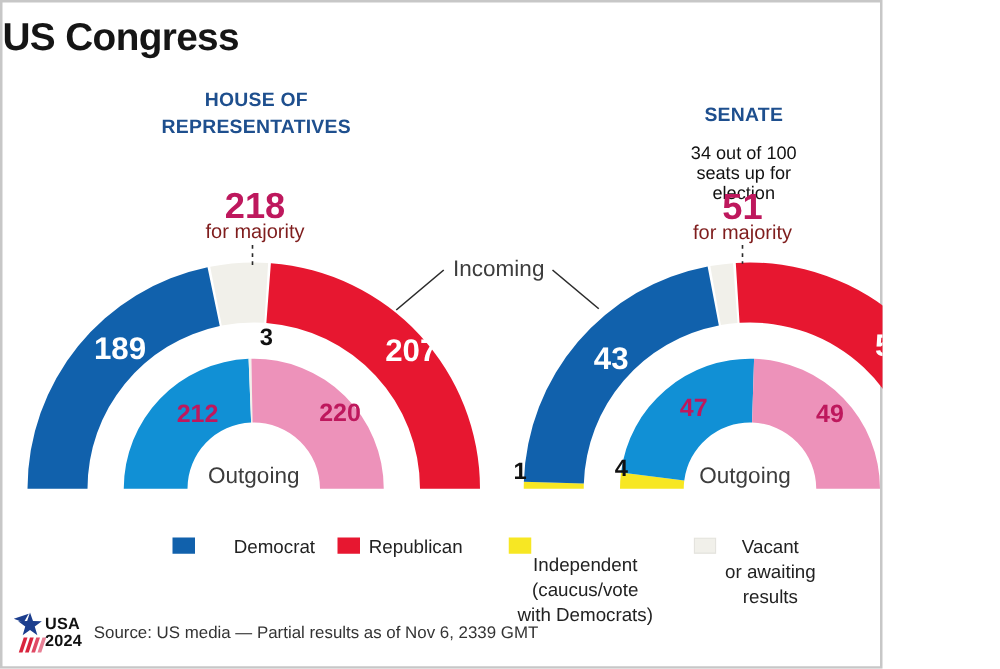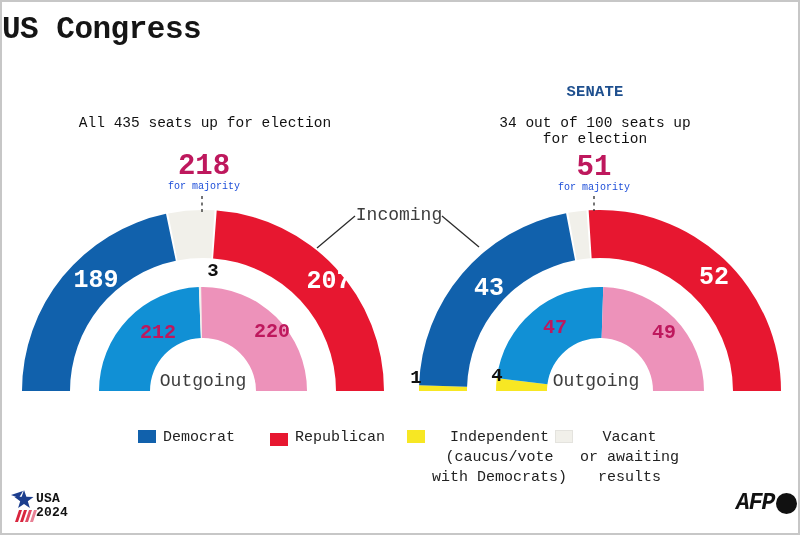--- a/index.html
+++ b/index.html
@@ -1,30 +1,30 @@
 <!DOCTYPE html>
 <html><head>
 <meta charset="utf-8">
 <style>
   html,body{margin:0;padding:0;background:#fff;}
-  .page{position:relative;width:800px;height:535px;background:#fff;overflow:hidden;
+  .page{position:relative;width:706px;height:535px;background:#fff;overflow:hidden;
         box-shadow:inset 0 0 0 2px #c7c7c7;
-        font-family:Liberation Mono, monospace;color:#111;}
+        font-family:Liberation Sans, sans-serif;color:#111;}
   .abs{position:absolute;}
   .ctr{transform:translate(-50%,-50%);white-space:nowrap;}
   .ctrx{transform:translateX(-50%);}
   .page-title{left:2px;top:12px;font-size:31px;font-weight:700;color:#151515;letter-spacing:-0.5px;}
   .chart-heading{font-size:15.5px;font-weight:700;color:#1e4f8e;text-align:center;line-height:21px;white-space:pre-line;letter-spacing:0.2px;}
   .chart-subtitle{font-size:14.5px;color:#111;text-align:center;}
   .num{font-weight:700;margin-left:12px;}
   .num.big{font-size:25px;color:#fff;}
   .num.mid{font-size:20px;color:#be185d;}
   .num.blk{font-size:19px;color:#111;}
   .majority-num{font-size:29px;font-weight:700;color:#be185d;}
-  .majority-sub{font-size:10px;color:#1d4ed8;text-align:right;}
+  .majority-sub{font-size:16px;color:#7f1d1d;text-align:right;}
   .flow-label{font-size:18px;color:#3d3d3d;}
   #chart-layer{position:absolute;left:0;top:0;}
   .legend-item{position:absolute;display:flex;align-items:flex-start;}
   .legend-swatch{width:18px;height:13px;margin-top:2px;flex:0 0 auto;}
   .legend-label{margin-left:7px;font-size:15px;color:#222;line-height:20px;white-space:pre-line;text-align:center;}
   .footer-badge-text{left:36px;top:492px;font-size:13px;font-weight:700;line-height:13.5px;color:#111;letter-spacing:0.2px;}
   .source-text{left:75px;top:498px;font-size:13.5px;color:#333;}
   .afp-logo{left:736px;top:490px;display:flex;align-items:center;}
   .afp-text{font-size:23px;font-weight:900;font-style:italic;color:#111;letter-spacing:-1px;}
   .afp-circle{width:21px;height:21px;border-radius:50%;background:#111;margin-left:2px;}
@@ -49,21 +49,22 @@
       <path d="M496.82 377.97 A104 104 0 0 1 603.27 287.05 L601.66 338.03 A53 53 0 0 0 547.42 384.36 Z" fill="#1190d5"></path>
       <path d="M603.27 287.05 A104 104 0 0 1 704.00 391.00 L653.00 391.00 A53 53 0 0 0 601.66 338.03 Z" fill="#ed92ba"></path>
       <line x1="202" y1="196" x2="202" y2="212" stroke="#2b2b2b" stroke-width="1.3" stroke-dasharray="3 3.5"></line>
       <line x1="594" y1="196" x2="594" y2="211" stroke="#2b2b2b" stroke-width="1.3" stroke-dasharray="3 3.5"></line>
       <line x1="355" y1="216" x2="317" y2="248" stroke="#2b2b2b" stroke-width="1.3"></line>
       <line x1="442" y1="216" x2="479" y2="247" stroke="#2b2b2b" stroke-width="1.3"></line>
     </svg>
 
   <div class="abs page-title">US Congress</div>
 
-  <div class="abs ctrx chart-subtitle" style="left:205px;top:115px;">All 435 seats up for election</div>
+  <div class="abs ctrx chart-heading" style="left:205px;top:70px;">HOUSE OF
+REPRESENTATIVES</div>
 
   <div class="abs ctrx chart-heading" style="left:595px;top:82px;">SENATE</div>
   <div class="abs ctrx chart-subtitle" style="left:595px;top:115px;">34 out of 100 seats up for election</div>
 
   <div class="abs ctr majority-num" style="left:204px;top:166px;">218</div>
   <div class="abs ctr majority-sub" style="left:204px;top:186px;">for majority</div>
 
   <div class="abs ctr majority-num" style="left:594px;top:167px;">51</div>
   <div class="abs ctr majority-sub" style="left:594px;top:187px;">for majority</div>
 
@@ -78,29 +79,29 @@
   <div class="abs ctr num mid" style="left:260px;top:331px;">220</div>
 
   <div class="abs ctr num blk" style="left:404px;top:378px;">1</div>
   <div class="abs ctr num big" style="left:477px;top:288px;">43</div>
   <div class="abs ctr num big" style="left:702px;top:277px;text-align:right;">52</div>
   <div class="abs ctr num blk" style="left:485px;top:376px;">4</div>
   <div class="abs ctr num mid" style="left:543px;top:327px;">47</div>
   <div class="abs ctr num mid" style="left:652px;top:332px;">49</div>
 
   <div id="legend">
-      <div class="legend-item" style="left: 138px; top: 428px;">
+      <div class="legend-item" style="left: 138px; top: 428px; gap: 24px;">
         <div class="legend-swatch" style="background: rgb(17, 97, 172);"></div>
         <div class="legend-label">Democrat</div>
       </div>
-      <div class="legend-item" style="left: 270px; top: 428px; align-items: center;">
+      <div class="legend-item" style="left: 270px; top: 428px;">
         <div class="legend-swatch" style="background: rgb(231, 23, 48);"></div>
         <div class="legend-label">Republican</div>
       </div>
-      <div class="legend-item" style="left: 407px; top: 428px;">
+      <div class="legend-item" style="left: 407px; top: 428px; flex-direction: column;">
         <div class="legend-swatch" style="background: rgb(247, 231, 35);"></div>
         <div class="legend-label">Independent
 (caucus/vote
 with Democrats)</div>
       </div>
       <div class="legend-item" style="left: 555px; top: 428px; justify-content: center;">
         <div class="legend-swatch" style="background: rgb(241, 240, 234); box-shadow: rgb(228, 227, 222) 0px 0px 0px 1px inset;"></div>
         <div class="legend-label">Vacant
 or awaiting
 results</div>
@@ -114,18 +115,19 @@
       <polygon points="4,33 8,21 11,21 7,33" fill="#d9253e"></polygon>
       <polygon points="9,33 13,21 16,21 12,33" fill="#d9253e"></polygon>
       <polygon points="14,33 18,21 21,21 17,33" fill="#e04a64"></polygon>
       <polygon points="19,33 23,21 26,21 22,33" fill="#e88095"></polygon>
     </g>
   </svg>
   <div class="abs footer-badge-text">
     <div>USA</div>
     <div>2024</div>
   </div>
+  <div class="abs source-text">Source: US media — Partial results as of Nov 6, 2339 GMT</div>
   <div class="abs afp-logo">
     <span class="afp-text">AFP</span>
     <span class="afp-circle"></span>
   </div>
 
 </div>
 
 </body></html>

